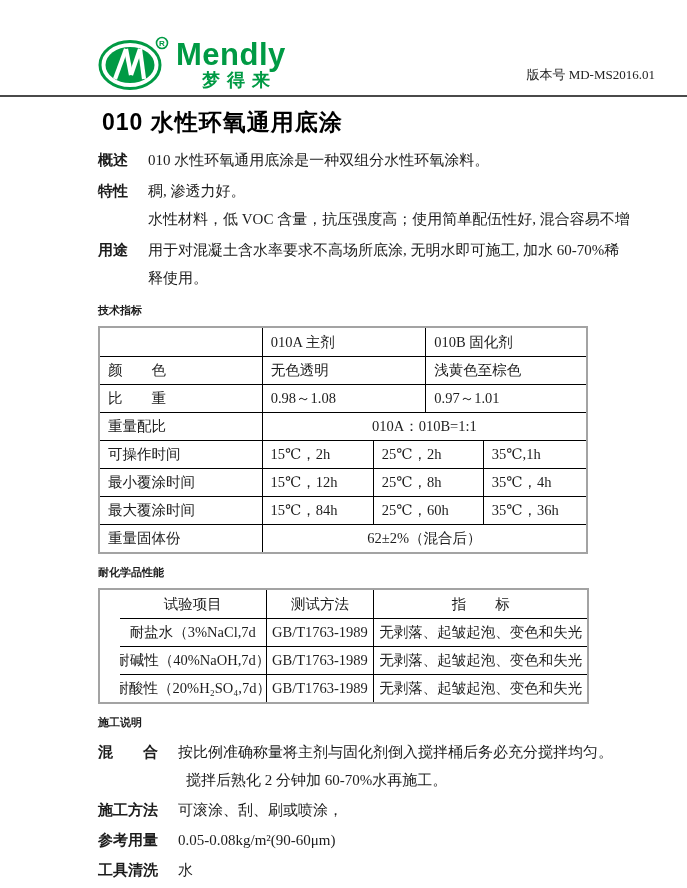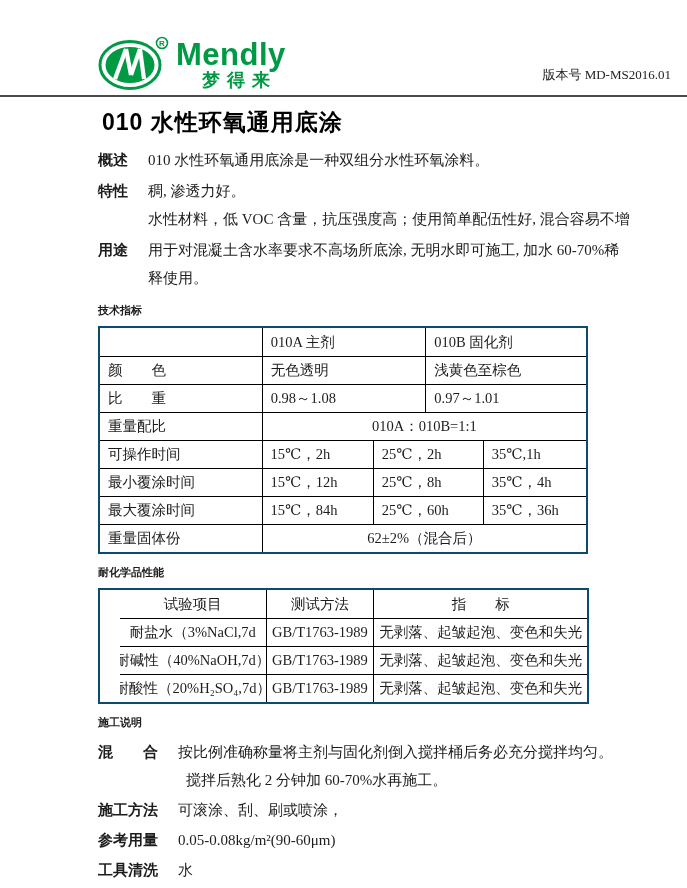--- a/index.html
+++ b/index.html
@@ -20,21 +20,21 @@
     font-family:"Liberation Sans","DejaVu Sans",sans-serif;
     font-weight:bold; font-size:31px; line-height:30px;
     letter-spacing:0.5px; color:#009A44;
   }
   .brand-cn {
     font-family:"Liberation Sans","DejaVu Sans",sans-serif;
     font-weight:bold; font-size:18px; line-height:20px;
     letter-spacing:7px; color:#009A44; padding-left:26px;
   }
   .version {
-    position:absolute; top:66px; right:16px;
+    position:absolute; top:66px; right:32px;
     font-size:13px; color:#222;
   }
   .header-rule {
     position:absolute; top:95px; left:0; width:687px; height:0;
     border-top:2px solid #4a4a4a;
   }
   
   .content { position:absolute; left:98px; top:104px; width:494px; }
   .doc-title {
     font-family:"Liberation Sans","DejaVu Sans",sans-serif;
@@ -48,21 +48,21 @@
     font-weight:bold; font-size:15px; line-height:28px;
   }
   .para-body { font-size:15px; line-height:28px; width:444px; }
   .tline { white-space:nowrap; }
   .section-heading {
     font-family:"Liberation Sans","DejaVu Sans",sans-serif;
     font-weight:bold; font-size:11px; line-height:20px;
     margin:8px 0 6px 0;
   }
   
-  .tbl { border:2px solid #0c4a6e; background:#fff; }
+  .tbl { border:2px solid #a3a3a3; background:#fff; }
   .tbl-tech { width:490px; }
   .tbl-chem { width:491px;padding-left:20px; }
   .trow { display:flex; height:28px; border-top:1px solid #000; }
   .trow:first-child { border-top:none; }
   .tcell {
     display:flex; align-items:center;
     padding:0 8px; border-left:1px solid #000;
     font-size:14.5px; white-space:nowrap; overflow:hidden;
   }
   .tcell:first-child { border-left:none; }

